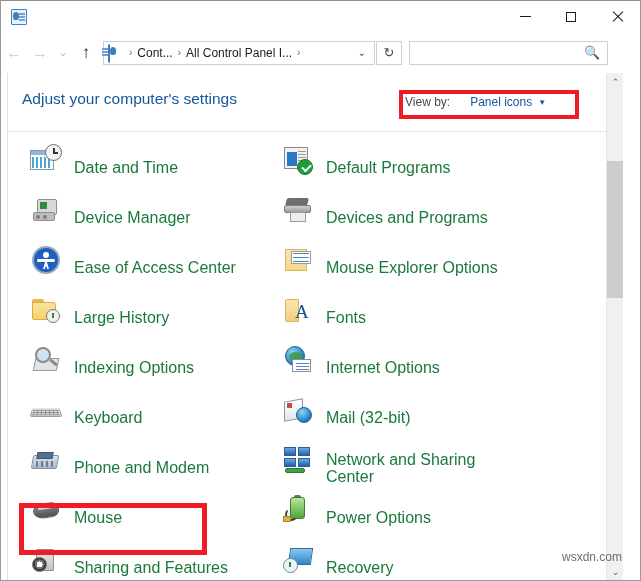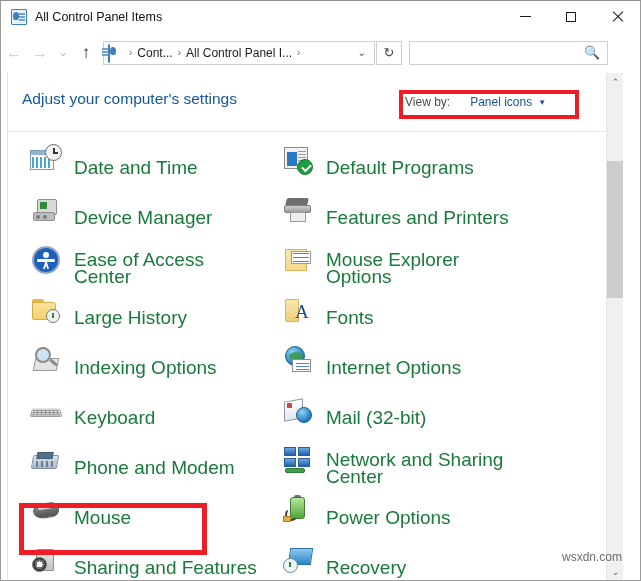--- a/index.html
+++ b/index.html
@@ -172,21 +172,21 @@
   .item {
     height: 50px;
     display: flex; align-items: center;
     padding-left: 8px;
   }
   .item-icon {
     width: 32px; height: 32px; flex: 0 0 auto;
     position: relative; margin-right: 12px;
   }
   .item-label {
-    font-size: 19px; color: #1a7a3c;
+    font-size: 16px; color: #1a7a3c;
     line-height: 17px;
     max-width: 190px;
     margin-top: 15px;
   }
   #mouse-highlight {
     position: absolute; left: 10px; top: 430px;
     width: 188px; height: 52px;
     border: 5px solid #ee1c25;
     pointer-events: none;
   }
@@ -474,21 +474,20 @@
 </style>
 </head>
 <body>
 
 <div id="window">
 
   <div id="titlebar">
     <div id="title-icon">
       <div class="cp-ico"></div>
     </div>
-    <div id="title-text">All Control Panel Items</div>
     <div id="winbuttons">
       <div class="winbtn" id="btn-min">
         <span class="glyph-min"></span>
       </div>
       <div class="winbtn" id="btn-max">
         <span class="glyph-max"></span>
       </div>
       <div class="winbtn" id="btn-close">
         <span class="glyph-close"></span>
       </div>
@@ -648,21 +647,21 @@
             </span>
             <span class="item-label">Default Programs</span>
           </div>
 
           <div class="item">
             <span class="item-icon ico-print">
               <span class="ic top"></span>
                 <span class="ic mid"></span>
                 <span class="ic tray"></span>
             </span>
-            <span class="item-label">Features and Printers</span>
+            <span class="item-label">Devices and Programs</span>
           </div>
 
           <div class="item">
             <span class="item-icon ico-feo">
               <span class="ic fold"></span>
                 <span class="ic card"></span>
                 <span class="ic cl"></span>
             </span>
             <span class="item-label">Mouse Explorer Options</span>
           </div>

